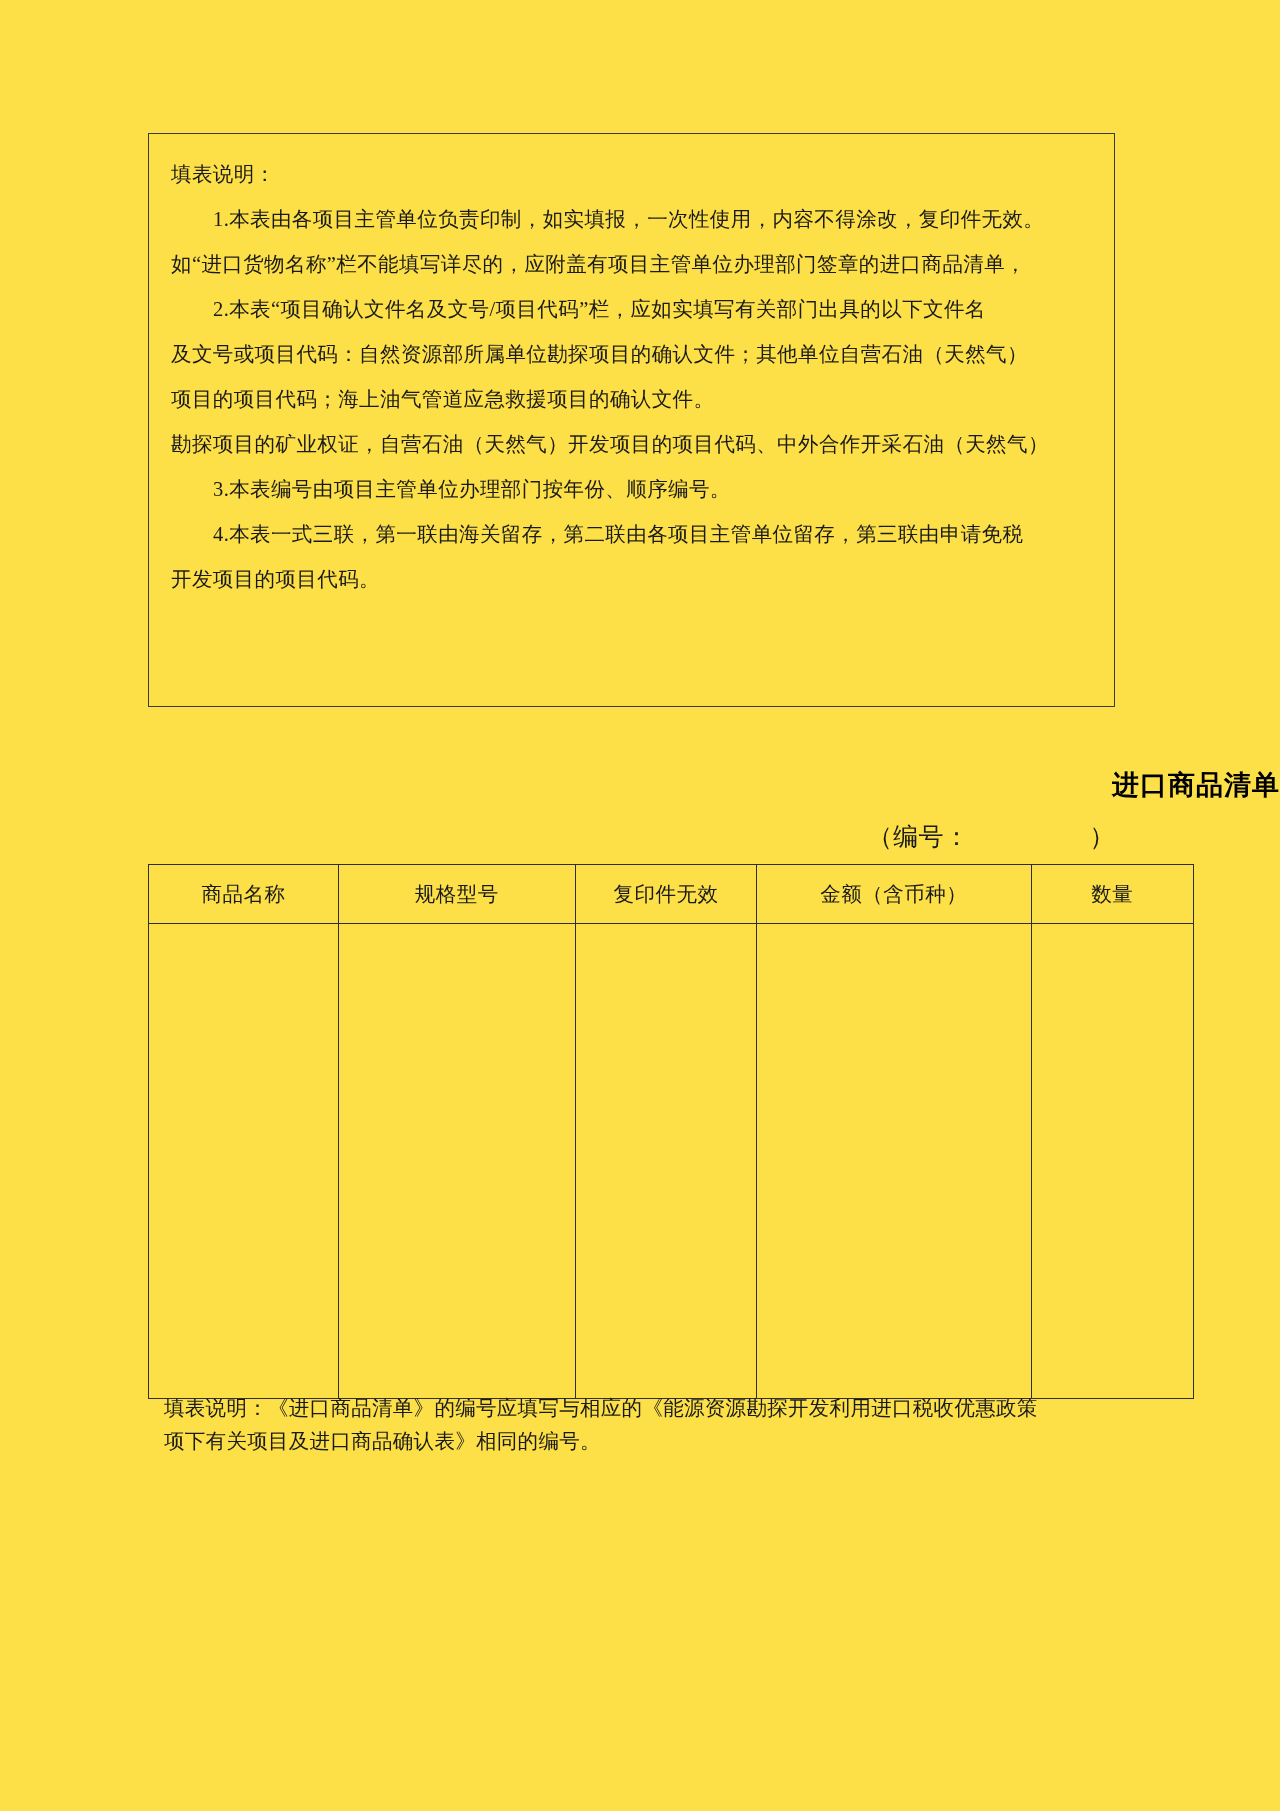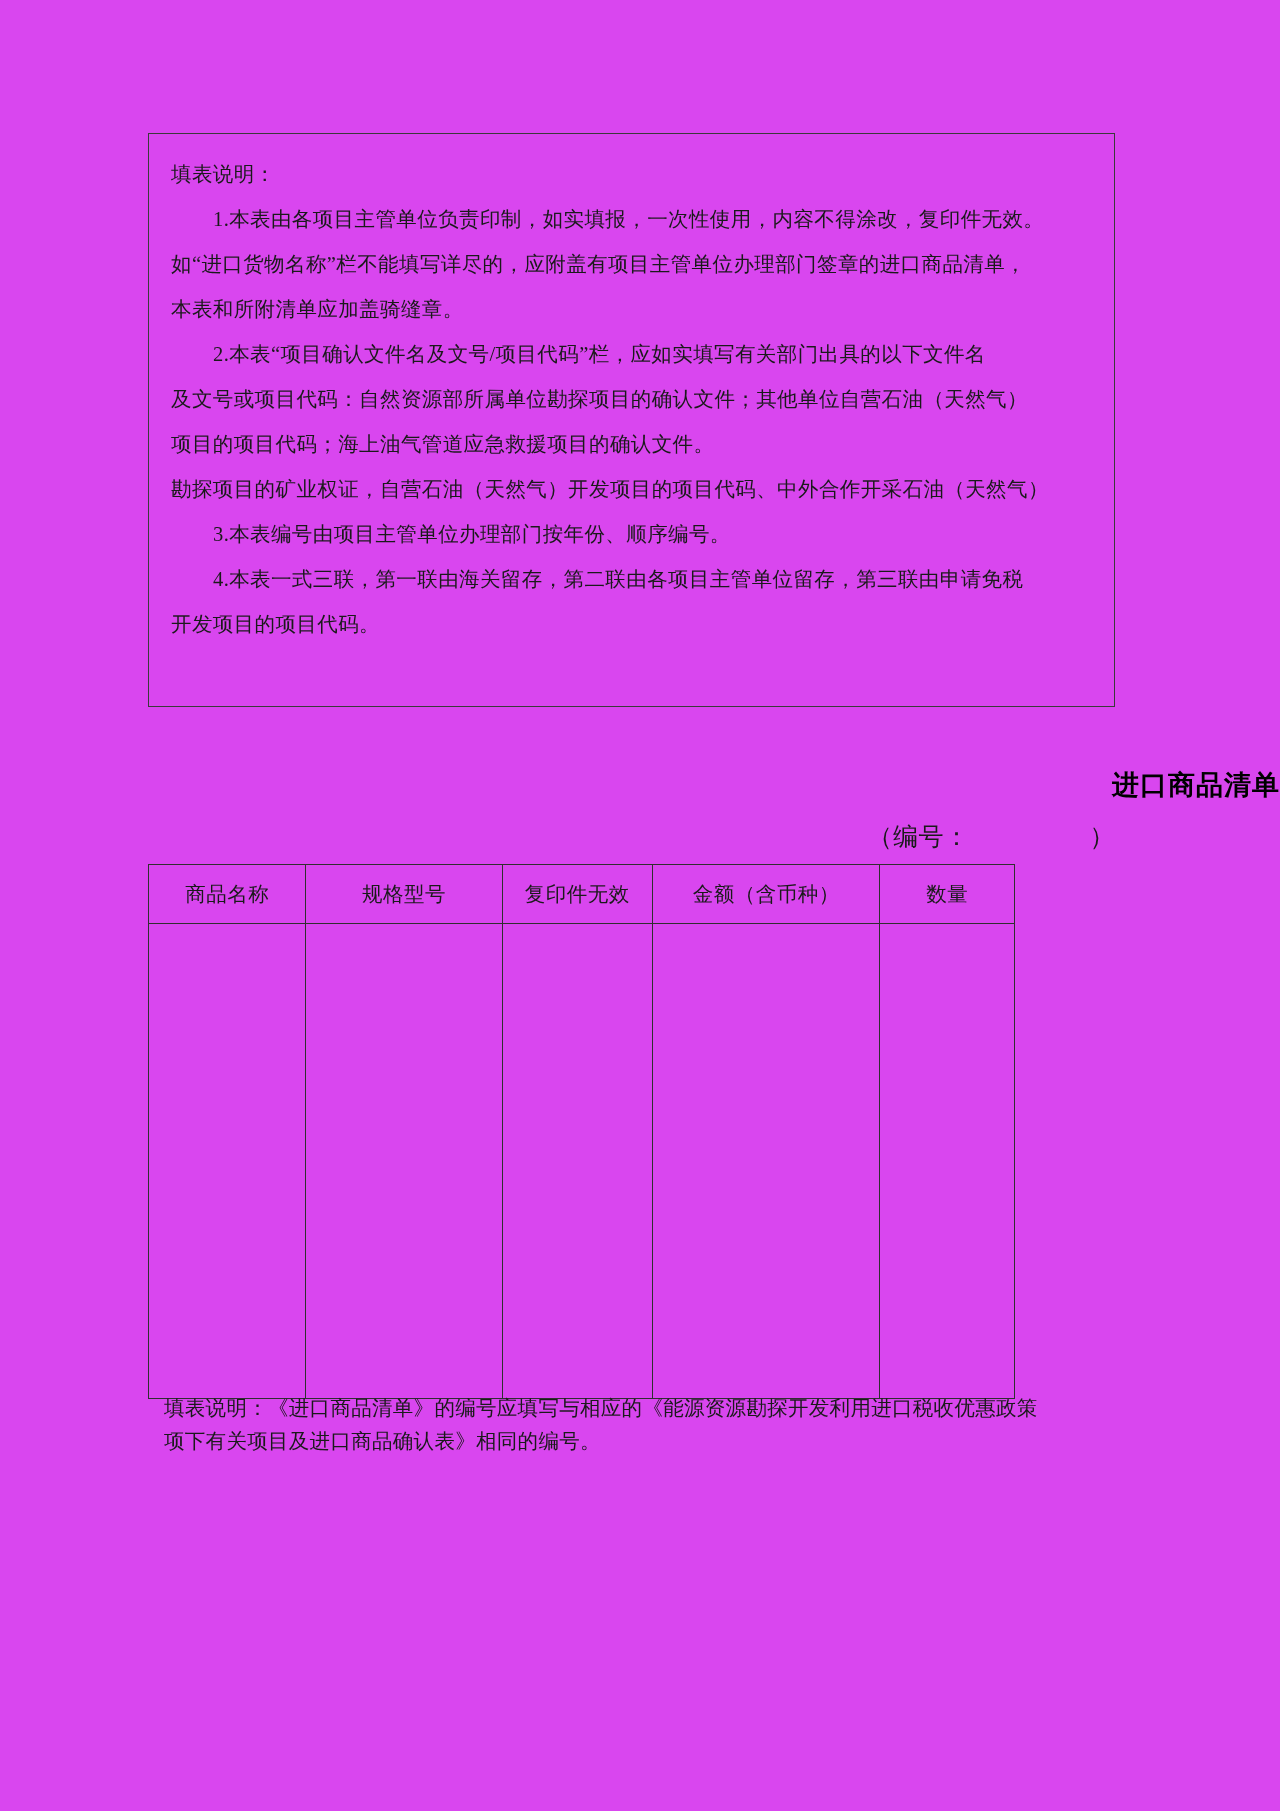--- a/index.html
+++ b/index.html
@@ -12,21 +12,21 @@
     height: 1811px;
     position: relative;
     font-family: "Liberation Serif", "DejaVu Serif", serif;
     color: #1a1a1a;
     overflow: hidden;
   }
 
   .page {
     position: absolute;
     inset: 0;
-    background: #d946ef;
+    background: #fde047;
   }
 
   
   .notice-box {
     position: absolute;
     left: 148px;
     top: 133px;
     width: 967px;
     height: 574px;
     box-sizing: border-box;
@@ -69,21 +69,21 @@
   .serial-line .gap {
     display: inline-block;
     width: 120px;
   }
 
   
   .goods-table {
     position: absolute;
     left: 148px;
     top: 864px;
-    width: 867px;
+    width: 1046px;
     border-collapse: collapse;
     table-layout: fixed;
   }
   .goods-table th,
   .goods-table td {
     border: 1.2px solid #2f2f2f;
     font-weight: normal;
     font-size: 20.5px;
     letter-spacing: 0.5px;
     text-align: center;
@@ -116,21 +116,20 @@
 </style>
 </head>
 <body>
 
 <div class="page">
 
   <div class="notice-box">
     <div class="notice-line">填表说明：</div>
     <div class="notice-line indent2">1.本表由各项目主管单位负责印制，如实填报，一次性使用，内容不得涂改，复印件无效。</div>
     <div class="notice-line">如“进口货物名称”栏不能填写详尽的，应附盖有项目主管单位办理部门签章的进口商品清单，</div>
-    <div class="notice-line">本表和所附清单应加盖骑缝章。</div>
     <div class="notice-line indent2">2.本表“项目确认文件名及文号/项目代码”栏，应如实填写有关部门出具的以下文件名</div>
     <div class="notice-line">及文号或项目代码：自然资源部所属单位勘探项目的确认文件；其他单位自营石油（天然气）</div>
     <div class="notice-line">项目的项目代码；海上油气管道应急救援项目的确认文件。</div>
     <div class="notice-line">勘探项目的矿业权证，自营石油（天然气）开发项目的项目代码、中外合作开采石油（天然气）</div>
     <div class="notice-line indent2">3.本表编号由项目主管单位办理部门按年份、顺序编号。</div>
     <div class="notice-line indent2">4.本表一式三联，第一联由海关留存，第二联由各项目主管单位留存，第三联由申请免税</div>
     <div class="notice-line">开发项目的项目代码。</div>
   </div>
 
   <div class="doc-title">进口商品清单</div>

